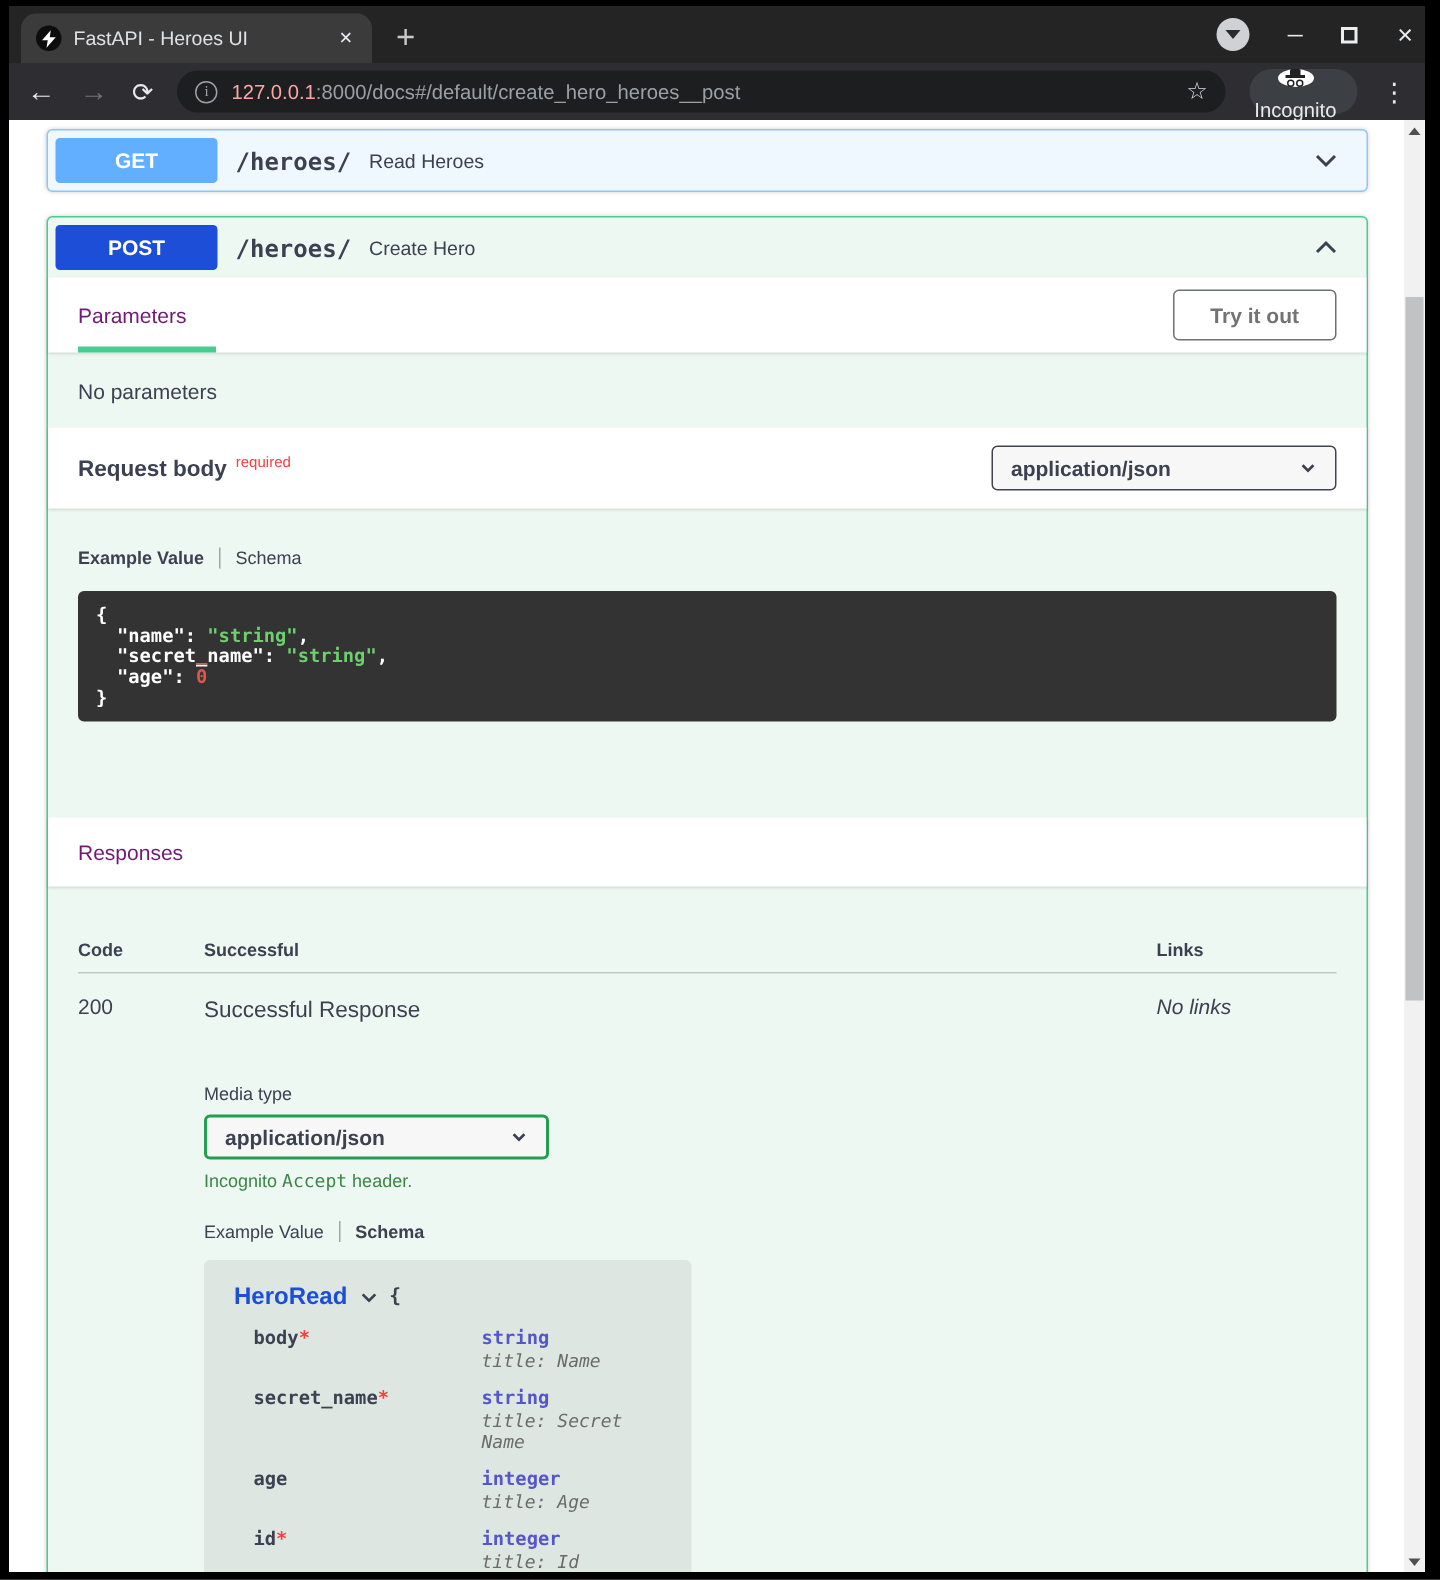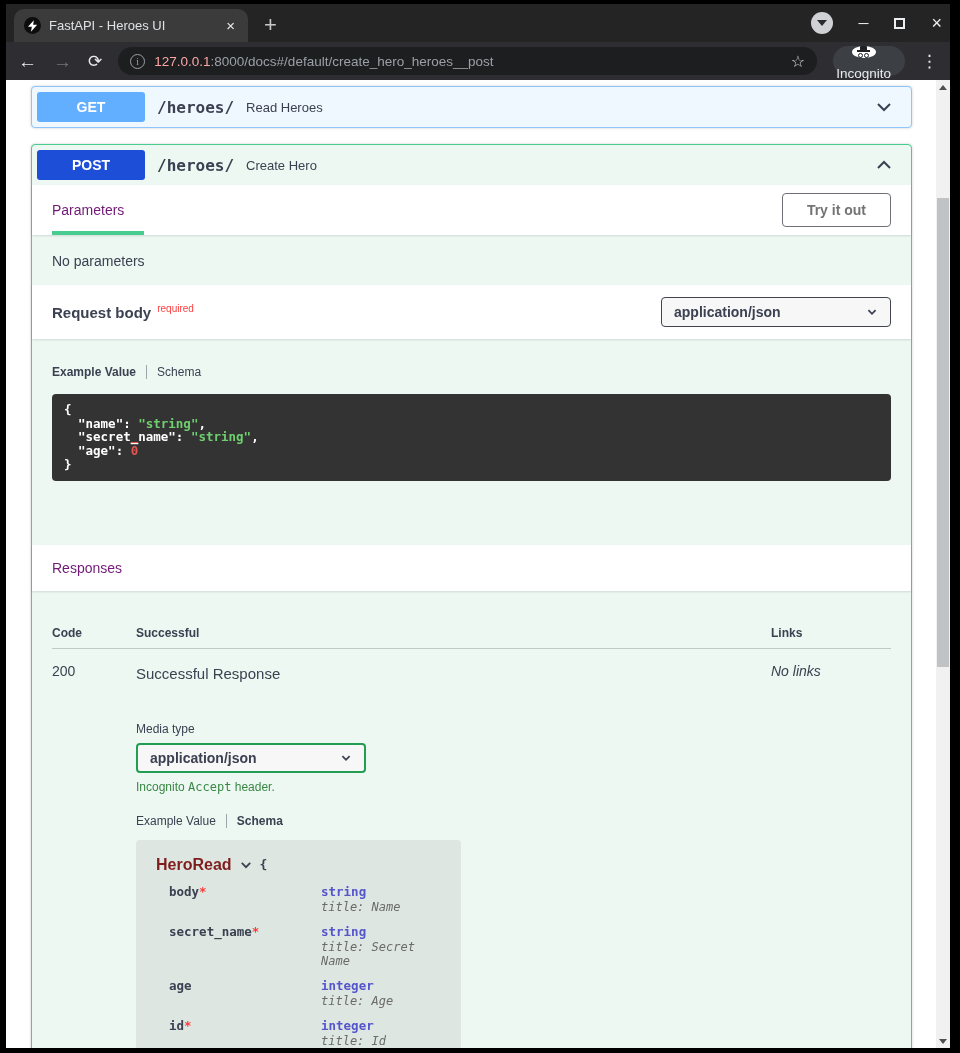--- a/index.html
+++ b/index.html
@@ -92,21 +92,21 @@
   .resp-desc-text { font-size:14px; padding-top:2px; }
 
   .media-block { margin-top:40px; }
   .media-label { font-size:12px; margin-bottom:7px; }
   .controls-note { margin-top:7px; font-size:12px; color:#3a8745; }
   .controls-note .mono { font-size:12px; }
   .resp-tabs { margin-top:20px; }
 
   .model-box { margin-top:12px; width:325px; background:#dde6e0; border-radius:4px; padding:16px 20px 20px; }
   .model-title-row { display:flex; align-items:center; gap:7px; }
-  .model-name { font-size:16px; font-weight:bold; color:#7f1d1d; }
+  .model-name { font-size:16px; font-weight:bold; color:#1d4ed8; }
   .model-brace { font-family:"DejaVu Sans Mono",monospace; font-size:13px; font-weight:bold; }
   .prop-row { display:flex; margin-top:10px; }
   .prop-row:first-of-type { margin-top:8px; }
   .prop-name { width:152px; flex:none; margin-left:13px; font-family:"DejaVu Sans Mono",monospace; font-size:12.5px; font-weight:bold; color:#3b4151; }
   .prop-req { color:#f93e3e; }
   .prop-type { font-family:"DejaVu Sans Mono",monospace; font-size:12.5px; font-weight:bold; color:#5555cc; }
   .prop-title { font-family:"DejaVu Sans Mono",monospace; font-size:12px; font-style:italic; color:#6b6b6b; margin-top:1px; }
 </style>
 </head>
 <body>

